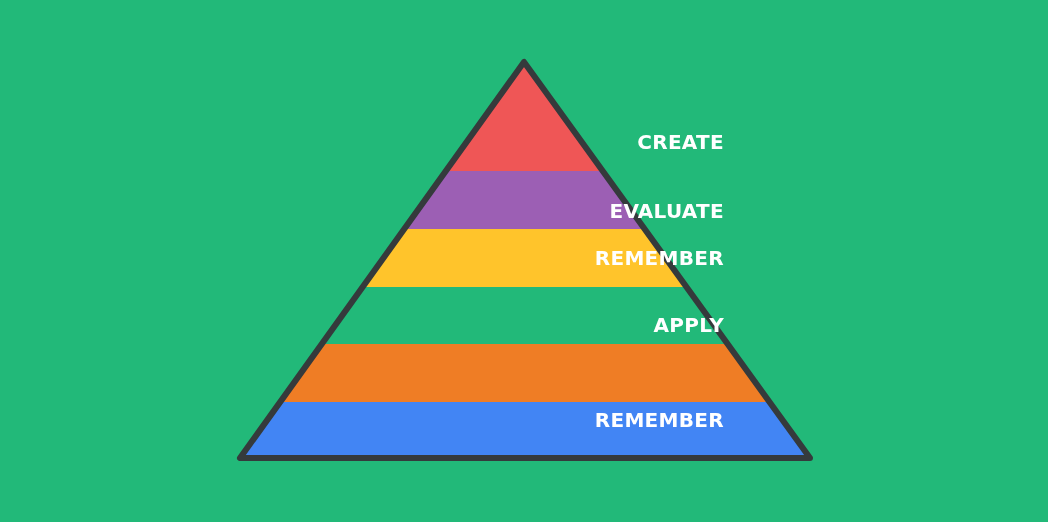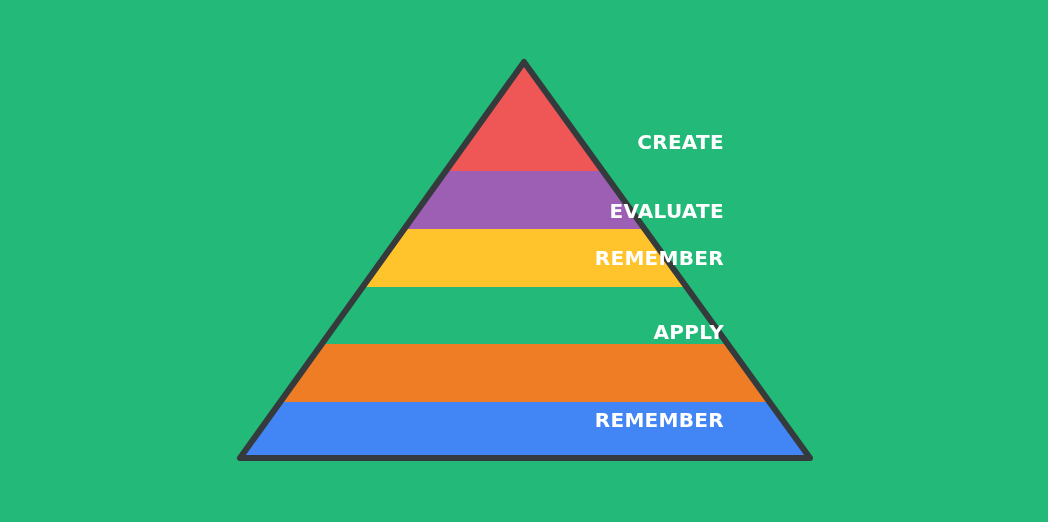--- a/index.html
+++ b/index.html
@@ -25,15 +25,15 @@
       <rect id="b3" x="0" y="287" width="1048" height="57" fill="#22b979"></rect>
       <rect id="b4" x="0" y="344" width="1048" height="58" fill="#ef7d25"></rect>
       <rect id="b5" x="0" y="402" width="1048" height="60" fill="#4285f4"></rect>
     </g>
     <polygon id="outline" points="524,62 240,458 810,458" fill="none" stroke-width="6" stroke-linejoin="round" stroke="#353a3c"></polygon>
   </svg>
 
   <div class="lbl" style="top:130px">CREATE</div>
   <div class="lbl" style="top:199px">EVALUATE</div>
   <div class="lbl" style="top:246px">REMEMBER</div>
-  <div class="lbl" style="top:320px">APPLY</div>
+  <div class="lbl" style="top:313px">APPLY</div>
   <div class="lbl" style="top:408px">REMEMBER</div>
 </div>
 
 </body></html>

